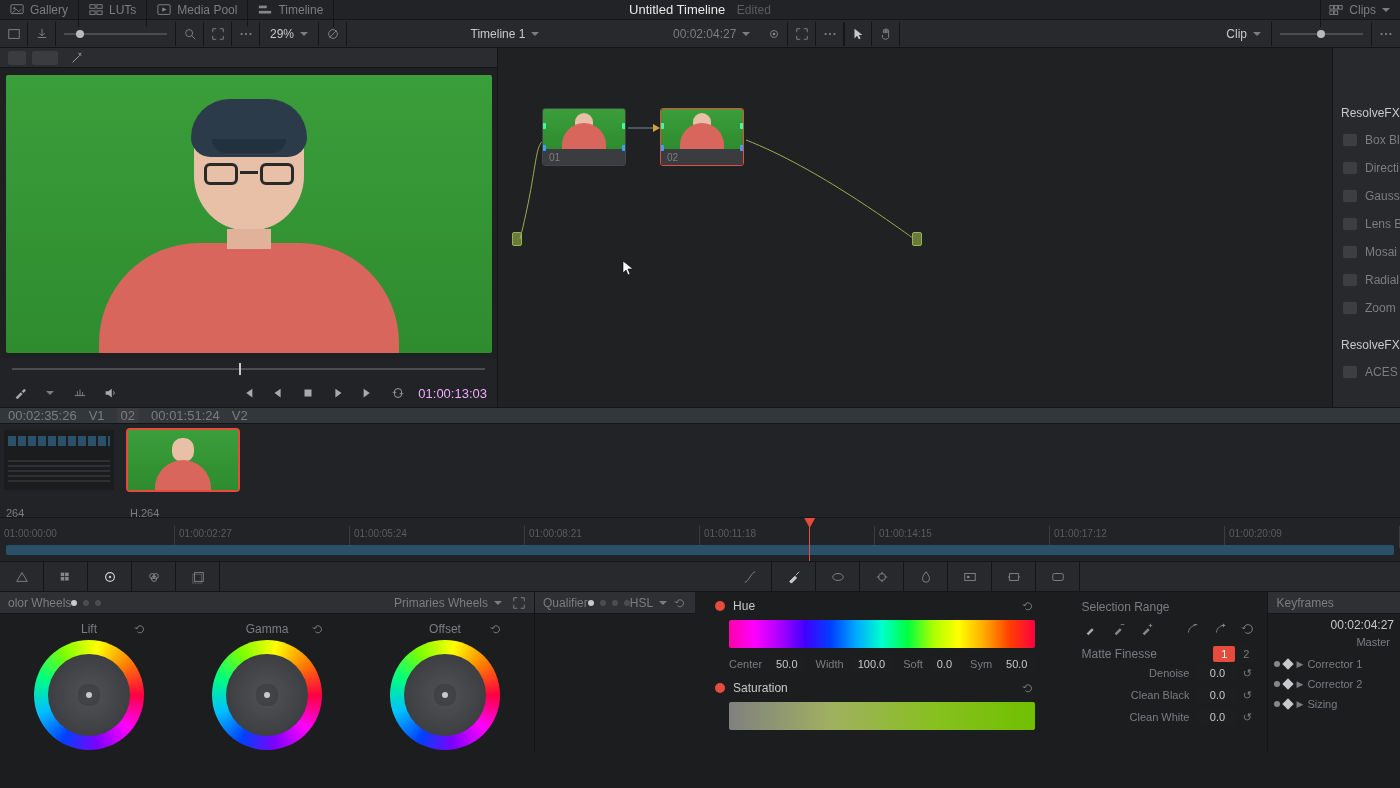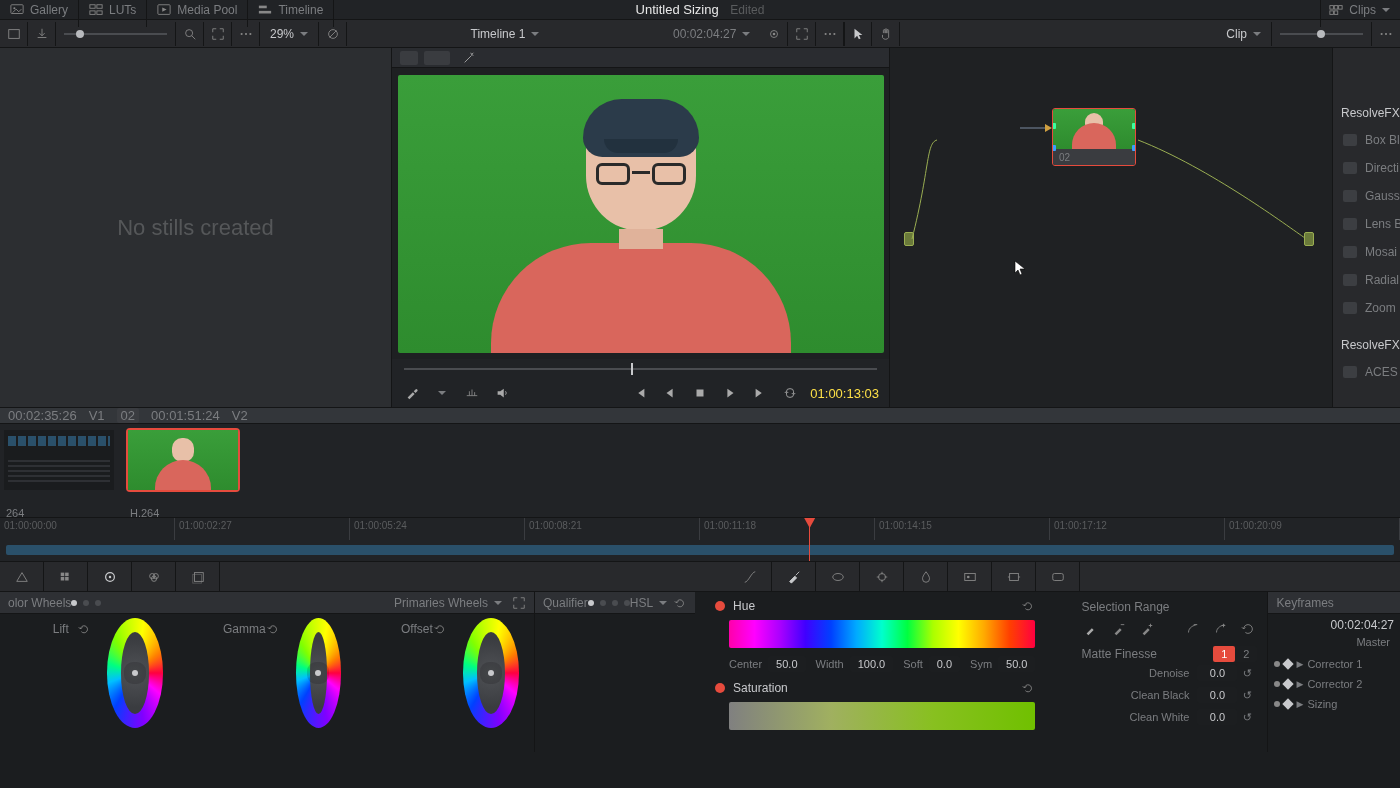--- a/index.html
+++ b/index.html
@@ -55,21 +55,21 @@
   .person .brim { position:absolute; top:38px; left:50%; transform:translateX(-50%); width:74px; height:14px; background:#22313e; border-radius:0 0 30px 30px;}
   .person .glasses { position:absolute; top:62px; left:50%; transform:translateX(-50%); width:90px; height:24px;}
   .person .lens { width:34px; height:22px; border:3px solid #2a2a2a; border-radius:6px; position:absolute;}
   .person .lens.l { left:0;} .person .lens.r { right:0;}
   .person .bridge { position:absolute; left:36px; top:8px; width:18px; height:3px; background:#2a2a2a;}
   .viewer-scrub { height:20px; padding:0 12px; display:flex; align-items:center;}
   .viewer-scrub .track { flex:1; height:2px; background:#4a4c50; position:relative;}
   .viewer-scrub .head { position:absolute; top:-5px; width:2px; height:12px; background:#c8c9cc;}
   .viewer-controls { height:28px; display:flex; align-items:center; padding:0 10px; gap:10px;}
   .viewer-controls .vcbtn { width:20px; height:20px; display:flex; align-items:center; justify-content:center; color:var(--text-dim);}
-  .viewer-controls .tc { margin-left:auto; color:#fde047; font-size:13px;}
+  .viewer-controls .tc { margin-left:auto; color:#f0abfc; font-size:13px;}
 
   .nodes-pane { flex:1; background:#1f2123; position:relative;}
   .nodes-pane svg.wires { position:absolute; inset:0; width:100%; height:100%;}
   .source-dot, .sink-dot { position:absolute; width:10px; height:14px; background:#6a7a3a; border:1px solid #9aae52; border-radius:2px;}
   .node { position:absolute; width:84px; height:58px; background:#2a2c30; border:1px solid #444; border-radius:3px; overflow:hidden;}
   .node.selected { border:1px solid var(--accent);}
   .node .thumb { height:40px; background:linear-gradient(#3a9e3a,#2e8c2e); position:relative;}
   .node .thumb::after{content:"";position:absolute;left:50%;bottom:0;transform:translateX(-50%);width:44px;height:26px;background:#d9665c;border-radius:40px 40px 0 0;}
   .node .thumb::before{content:"";position:absolute;left:50%;top:4px;transform:translateX(-50%);width:18px;height:20px;background:#e8c0a8;border-radius:9px;}
   .node .nlabel { height:18px; background:#3a3c40; color:var(--text-dim); font-size:10px; padding-left:6px; line-height:18px;}
@@ -94,41 +94,41 @@
   .clip-thumb .ct-label { color:var(--text-dim); font-size:11px; margin-top:17px; padding-left:2px;}
   .ct-green { position:absolute; inset:0; background:linear-gradient(#3a9e3a,#2e8c2e);}
   .ct-green::after{content:"";position:absolute;left:50%;bottom:0;transform:translateX(-50%);width:56px;height:30px;background:#d9665c;border-radius:40px 40px 0 0;}
   .ct-green::before{content:"";position:absolute;left:50%;top:8px;transform:translateX(-50%);width:22px;height:24px;background:#e8c0a8;border-radius:10px;}
   .ct-edit { position:absolute; inset:0; background:#1a1c1e;}
   .ct-edit::before{content:"";position:absolute;left:4px;right:4px;top:6px;height:10px;background:repeating-linear-gradient(90deg,#2a506a 0 8px,#1a1c1e 8px 10px);}
   .ct-edit::after{content:"";position:absolute;left:4px;right:4px;top:30px;height:22px;background:repeating-linear-gradient(0deg,#2e3034 0 2px,#1a1c1e 2px 5px);}
 
   
   .ruler { height:44px; background:var(--bg-darker); border-bottom:1px solid var(--divider); position:relative;}
-  .ruler-ticks { position:absolute; left:0; right:0; top:0; height:22px; display:flex;justify-content:space-between;}
+  .ruler-ticks { position:absolute; left:0; right:0; top:8px; height:22px; display:flex;justify-content:space-between;}
   .ruler-ticks .rt { flex:1; border-right:1px solid #3a3c40; font-size:10px; color:var(--text-dimmer); padding:2px 0 0 4px; position:relative;}
   .ruler-track { position:absolute; left:6px; right:6px; bottom:6px; height:10px; background:linear-gradient(90deg, #2a506a, #2a506a); border-radius:2px;}
   .ruler-head { position:absolute; top:0; bottom:0; width:1px; background:var(--accent);}
   .ruler-head::before{content:"";position:absolute;top:0;left:-5px;width:11px;height:10px;background:var(--accent);clip-path:polygon(0 0,100% 0,50% 100%);}
 
   
   .iconbar { height:30px; background:var(--bg-panel); display:flex; align-items:center; border-bottom:1px solid var(--divider);}
   .iconbar .ibtn { width:44px; height:30px; display:flex; align-items:center; justify-content:center; border-right:1px solid var(--divider); color:var(--text-dim);}
 
   
   .bottom { height:160px; display:flex;}
   .panel-wheels { width:610px; border-right:1px solid var(--divider); display:flex; flex-direction:column; position:relative;}
   .panel-qualifier { flex:1; border-right:1px solid var(--divider); display:flex; }
   .panel-keyframes { width:150px; display:flex; flex-direction:column;}
   .panel-header { height:22px; background:#2e3034; display:flex; align-items:center; padding:0 8px; color:var(--text-dim); font-size:12px; border-bottom:1px solid var(--divider);}
   .pager-dots { display:flex; gap:6px; margin:0 6px;}
   .pager-dots .pd { width:6px; height:6px; border-radius:50%; background:#4a4c50;}
   .pager-dots .pd.active { background:#c8c9cc;}
   .wheels-row { flex:1; display:flex; justify-content:space-around; padding-top:4px;}
-  .wheel { width:148px; display:flex; flex-direction:row; }
+  .wheel { width:148px; display:flex; flex-direction:column; align-items:center;}
   .wheel .wlabel-row { width:100%; display:flex; align-items:center; justify-content:space-between; padding:0 16px; color:var(--text-dim); font-size:12px; height:22px;}
   .wheel .cw { width:110px; height:110px; position:relative;}
   .cw-ring { position:absolute; inset:0; border-radius:50%; background:conic-gradient(from 90deg, #ff0040,#ff00ff,#8000ff,#0040ff,#00c0ff,#00ff80,#80ff00,#ffff00,#ff8000,#ff0040);}
   .cw-inner { position:absolute; inset:14px; border-radius:50%; background:radial-gradient(circle,#505256 0%, #3a3c40 80%);}
   .cw-center { position:absolute; left:50%; top:50%; width:6px; height:6px; border-radius:50%; background:#c8c9cc; transform:translate(-50%,-50%); box-shadow:0 0 0 8px rgba(0,0,0,.15);}
   .reset-icon { width:14px; height:14px; }
 
   .qualifier-body { flex:1; padding:4px 10px 4px 20px; display:flex; }
   .qual-left { flex:1;}
   .qual-row-label { display:flex; align-items:center; gap:8px; height:20px; font-size:12px; color:var(--text);}
@@ -189,21 +189,21 @@
     <span>Media Pool</span>
   </div>
   <div class="tab">
     <svg class="icon" viewBox="0 0 16 16">
         <rect x="1" y="3" width="9" height="3" fill="#888"></rect>
         <rect x="1" y="9" width="14" height="3" fill="#888"></rect>
       </svg>
     <span>Timeline</span>
   </div>
   <div class="title-center">
-    <span>Untitled Sizing</span>
+    <span>Untitled Timeline</span>
     <span class="edited">Edited</span>
   </div>
   <div class="tab" style="margin-left:auto; border-left:1px solid var(--divider); border-right:none;padding-left:8px;">
     <svg class="icon" viewBox="0 0 16 16">
         <rect x="1" y="3" width="4" height="4" fill="none" stroke="#888"></rect>
         <rect x="6" y="3" width="4" height="4" fill="none" stroke="#888"></rect>
         <rect x="11" y="3" width="4" height="4" fill="none" stroke="#888"></rect>
         <rect x="1" y="9" width="4" height="4" fill="none" stroke="#888"></rect>
         <rect x="6" y="9" width="4" height="4" fill="none" stroke="#888"></rect>
       </svg>
@@ -309,23 +309,20 @@
   <div class="tb-btn" style="border-right:none;">
       <svg class="icon" viewBox="0 0 16 16">
         <circle cx="3" cy="8" r="1.2" fill="#888"></circle>
         <circle cx="8" cy="8" r="1.2" fill="#888"></circle>
         <circle cx="13" cy="8" r="1.2" fill="#888"></circle>
       </svg>
     </div>
 </div>
 
 <div class="upper">
-  <div class="gallery-pane">
-    <div class="msg">No stills created</div>
-  </div>
 
   <div class="viewer-pane">
     <div class="viewer-top">
       <div class="vicon"></div>
       <div class="vicon" style="width:26px;"></div>
       <svg class="icon" viewBox="0 0 16 16" style="margin-left:6px;">
           <path d="M3 13 L11 5 M10 2 L11 4 M13 5 L11 4 M13 2 L11 4" stroke="#aaa" fill="none"></path>
         </svg>
     </div>
     <div class="viewer-img-wrap">
@@ -408,20 +405,28 @@
 
   <div class="nodes-pane">
     <div class="source-dot" style="left:14px;top:184px;"></div>
     <div class="sink-dot" style="left:414px;top:184px;"></div>
     <svg class="wires">
       <path d="M 22 191 C 40 120, 36 95, 47 92" stroke="#9aae52" stroke-width="1" fill="none"></path>
       <path d="M 130 80 L 160 80" stroke="#7a8aa0" fill="none"></path>
       <polygon points="155,76 162,80 155,84" fill="#d0a040"></polygon>
       <path d="M 248 92 C 320 120, 400 180, 415 190" stroke="#9aae52" stroke-width="1" fill="none"></path>
     </svg>
+    <div class="node" style="left:44px;top:60px;">
+      <div class="thumb"></div>
+      <div class="nlabel">01</div>
+      <div class="connector conn-alpha" style="left:-3px;top:14px;"></div>
+      <div class="connector" style="left:-3px;top:36px;"></div>
+      <div class="connector conn-alpha" style="right:-3px;top:14px;"></div>
+      <div class="connector" style="right:-3px;top:36px;"></div>
+    </div>
     <div class="node selected" style="left:162px;top:60px;">
       <div class="thumb"></div>
       <div class="nlabel">02</div>
       <div class="connector conn-alpha" style="left:-3px;top:14px;"></div>
       <div class="connector" style="left:-3px;top:36px;"></div>
       <div class="connector conn-alpha" style="right:-3px;top:14px;"></div>
       <div class="connector" style="right:-3px;top:36px;"></div>
     </div>
 
     <div class="cursor" style="left:124px;top:212px;">

